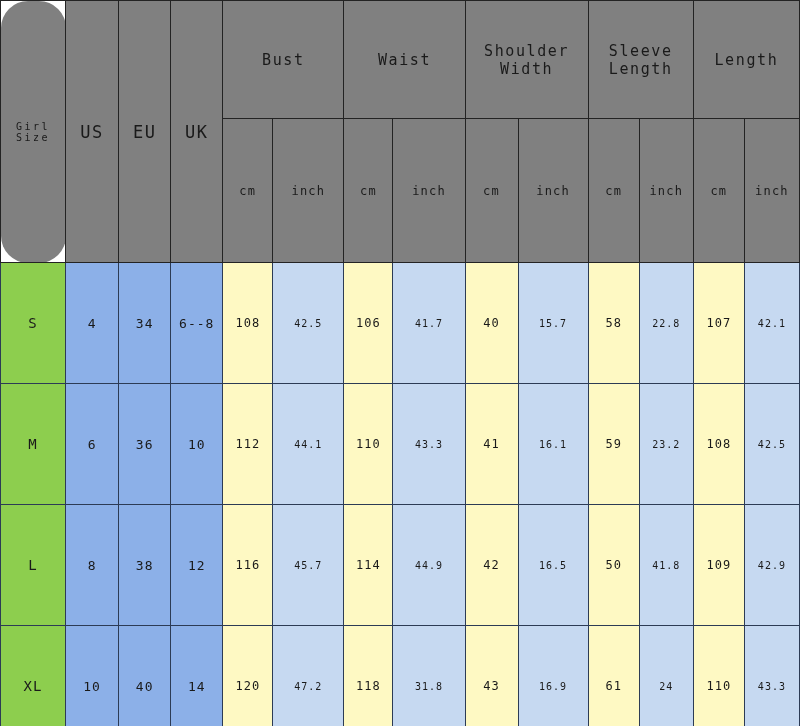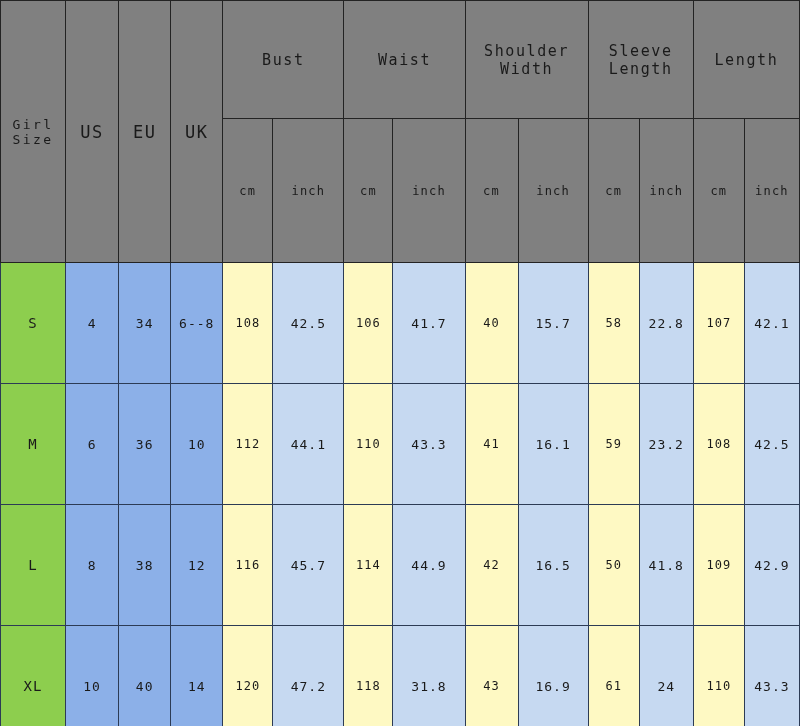--- a/index.html
+++ b/index.html
@@ -38,22 +38,23 @@
   }
   
   .hdr {
     background: #808080;
     color: #141414;
     font-size: 17px;
     letter-spacing: 1.5px;
     border-color: #232323 !important;
   }
   .hdr-girl {
-    font-size: 13px;
+    font-size: 10px;
     letter-spacing: 2.5px;
+    border-radius: 27px;
   }
   .hdr-group {
     font-size: 15px;
     letter-spacing: 1.6px;
   }
   .hdr-unit {
     font-size: 12px;
     letter-spacing: 1.2px;
   }
   
@@ -72,21 +73,21 @@
   }
   .c-white {
     background: #fef9c3;
     font-size: 12px;
     letter-spacing: 1px;
     color: #1a1a1a;
     margin-left: 24px;
   }
   .c-lblue {
     background: #C6D9F1;
-    font-size: 13px;
+    font-size: 10px;
     letter-spacing: 1px;
     color: #17294a;
   }
   
   .w-girl  { width: 65px; }
   .w-us    { width: 53px; }
   .w-eu    { width: 52px; }
   .w-uk    { width: 52px; }
   .w-bcm   { width: 50px; }
   .w-binch { width: 71px; }

